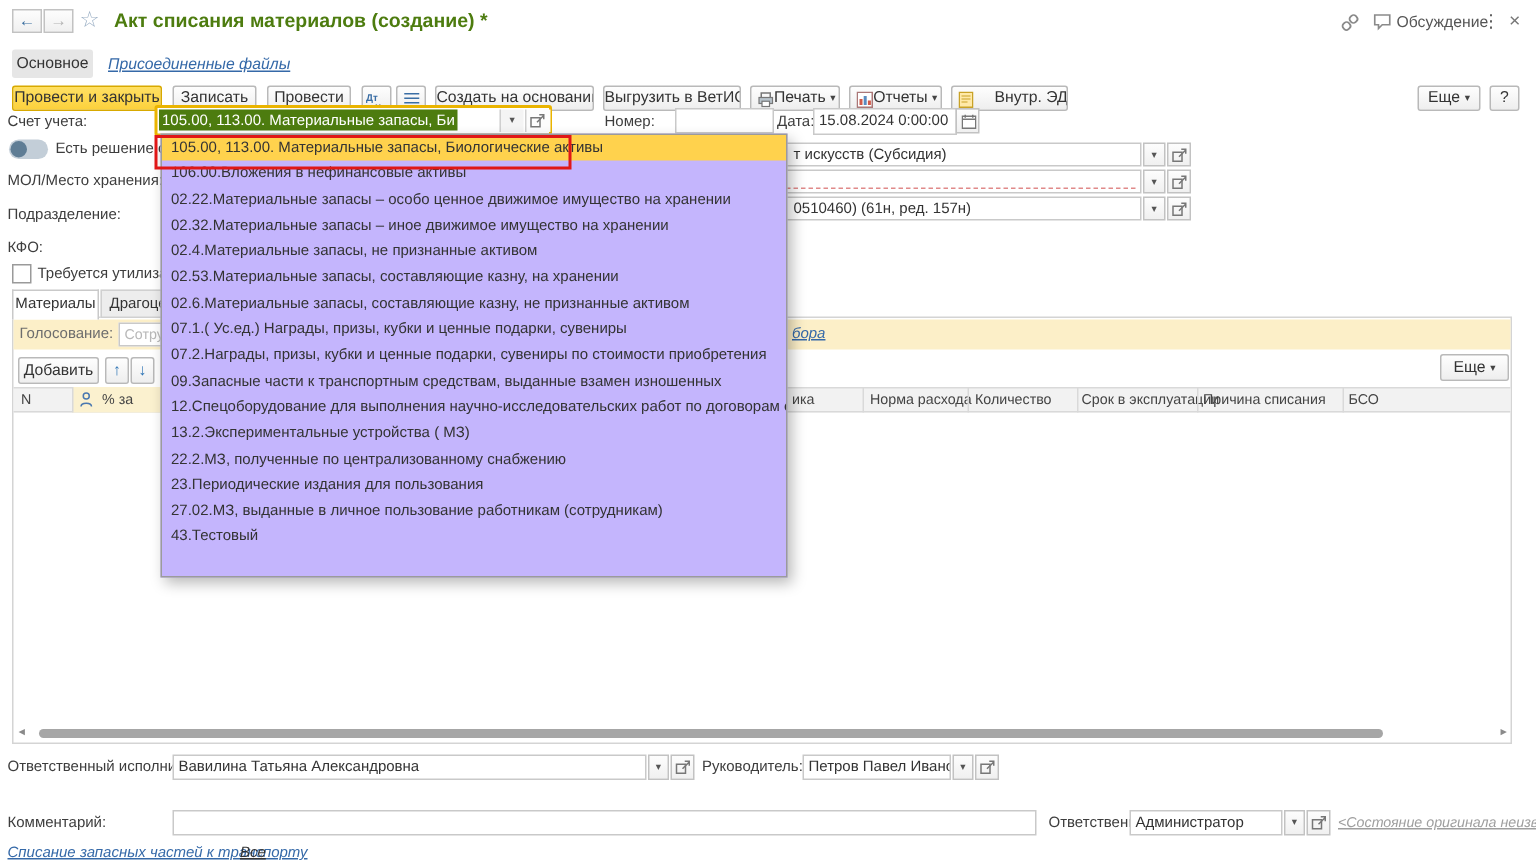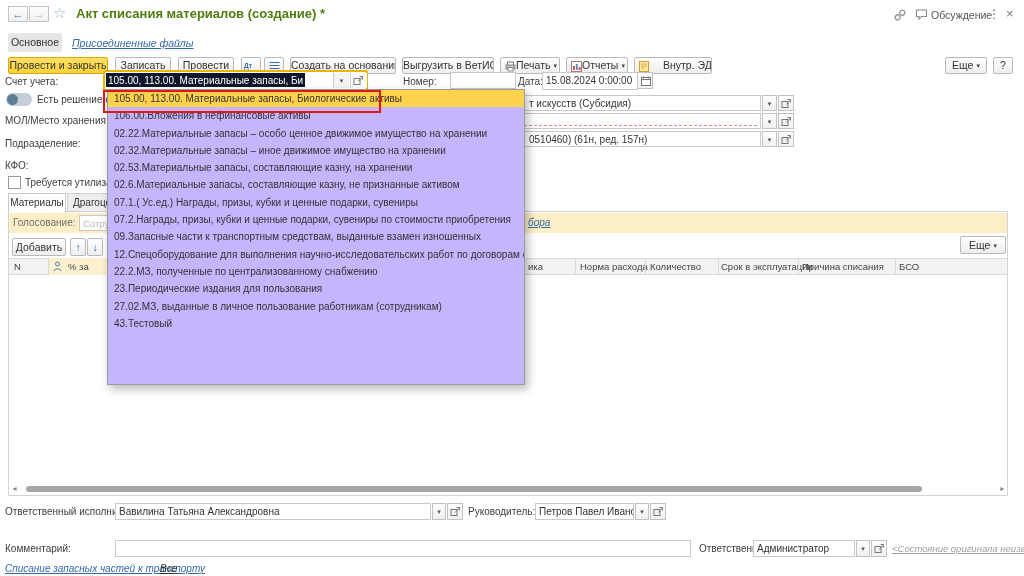--- a/index.html
+++ b/index.html
@@ -102,21 +102,21 @@
           <path d="M2 3h6M2 5h6M2 7h4" stroke="#c9a227" stroke-width=".8"></path>
         </svg>
     </span>
     <span style="margin-left:28px;">Внутр. ЭДО</span><span class="caret">▾</span>
   </div>
   <div class="btn" style="left:945px;top:57px;width:42px;height:17px;"><span>Еще</span><span class="caret">▾</span></div>
   <div class="btn" style="left:993px;top:57px;width:20px;height:17px;">?</div>
 
   <div class="lbl" style="left:5px;top:76px;">Счет учета:</div>
   <div class="ab" style="left:103px;top:70px;width:265px;height:21px;border:2px solid #eab400;border-radius:2px;background:#fff;box-sizing:border-box;">
-    <span style="position:absolute;left:1px;top:1px;height:14px;line-height:15px;font-size:10px;background:#0f172a;color:#fff;padding:0 2px;white-space:nowrap;overflow:hidden;max-width:222px;">105.00, 113.00. Материальные запасы, Би</span>
+    <span style="position:absolute;left:1px;top:1px;height:14px;line-height:15px;font-size:10px;background:#4d7c0f;color:#fff;padding:0 2px;white-space:nowrap;overflow:hidden;max-width:222px;">105.00, 113.00. Материальные запасы, Би</span>
     <span style="position:absolute;left:228px;top:1px;width:15px;height:15px;background:#f4f4f4;border-left:1px solid #cfcfcf;text-align:center;font-size:7px;line-height:15px;color:#555;">▾</span>
     <span style="position:absolute;left:245px;top:1px;width:16px;height:15px;border-left:1px solid #cfcfcf;background:#fcfcfc;">
       <svg width="11" height="11" viewBox="0 0 11 11" style="margin:2px;" fill="none" stroke="#777" stroke-width="1">
         <rect x="1" y="3.5" width="6" height="6"></rect>
           <path d="M5 6.5 9.5 2M6.5 1.5h3v3"></path>
       </svg>
     </span>
   </div>
   <div class="lbl" style="left:403px;top:76px;">Номер:</div>
   <div class="fld" style="left:450px;top:72px;width:66px;height:17px;"></div>
@@ -245,26 +245,28 @@
   <div class="lnk" style="left:892px;top:543px;color:#9e9e9e;font-size:9.5px;">&lt;Состояние оригинала неизвестно&gt;</div>
 
   <div class="lnk" style="left:5px;top:563px;">Списание запасных частей к транспорту</div>
   <div class="lnk" style="left:160px;top:563px;color:#333;">Все</div>
 
   <div class="dd">
     <div class="dd-item sel">105.00, 113.00. Материальные запасы, Биологические активы</div>
     <div class="dd-item">106.00.Вложения в нефинансовые активы</div>
     <div class="dd-item">02.22.Материальные запасы – особо ценное движимое имущество на хранении</div>
     <div class="dd-item">02.32.Материальные запасы – иное движимое имущество на хранении</div>
+    <div class="dd-item">02.4.Материальные запасы, не признанные активом</div>
     <div class="dd-item">02.53.Материальные запасы, составляющие казну, на хранении</div>
     <div class="dd-item">02.6.Материальные запасы, составляющие казну, не признанные активом</div>
     <div class="dd-item">07.1.( Ус.ед.) Награды, призы, кубки и ценные подарки, сувениры</div>
     <div class="dd-item">07.2.Награды, призы, кубки и ценные подарки, сувениры по стоимости приобретения</div>
     <div class="dd-item">09.Запасные части к транспортным средствам, выданные взамен изношенных</div>
     <div class="dd-item">12.Спецоборудование для выполнения научно-исследовательских работ по договорам с заказчиками</div>
+    <div class="dd-item">13.2.Экспериментальные устройства ( МЗ)</div>
     <div class="dd-item">22.2.МЗ, полученные по централизованному снабжению</div>
     <div class="dd-item">23.Периодические издания для пользования</div>
     <div class="dd-item">27.02.МЗ, выданные в личное пользование работникам (сотрудникам)</div>
     <div class="dd-item">43.Тестовый</div>
   </div>
 
   <div class="redbox"></div>
 
 </div>
 

